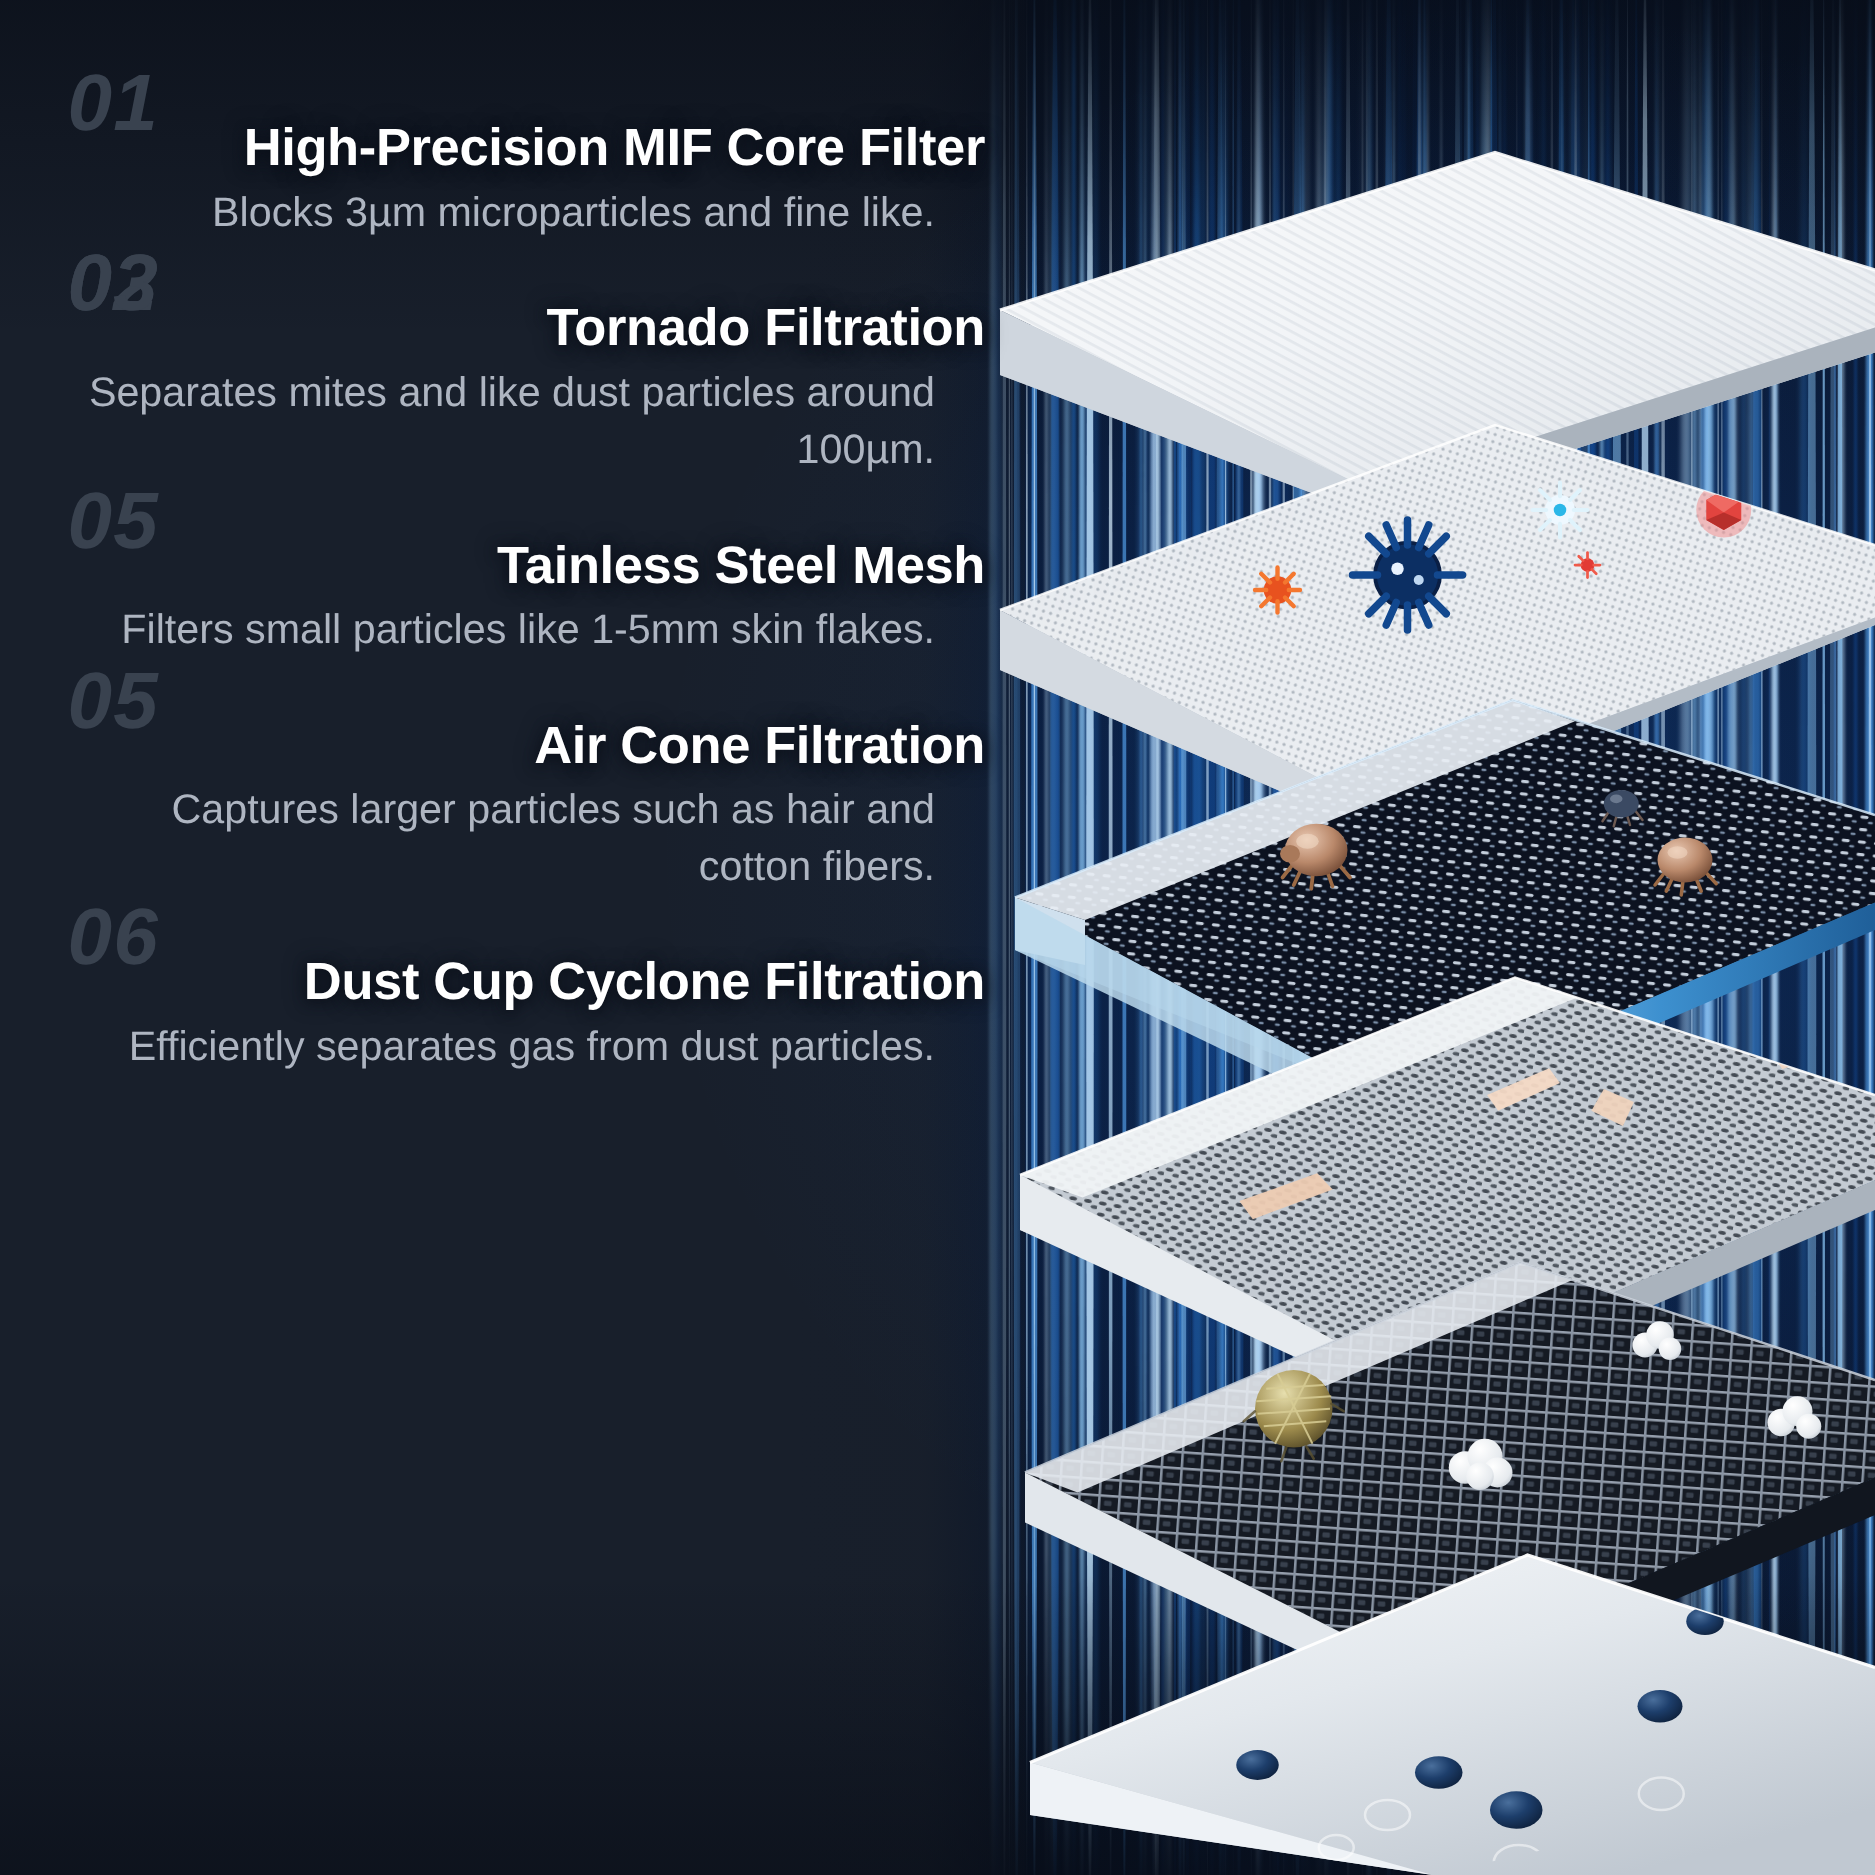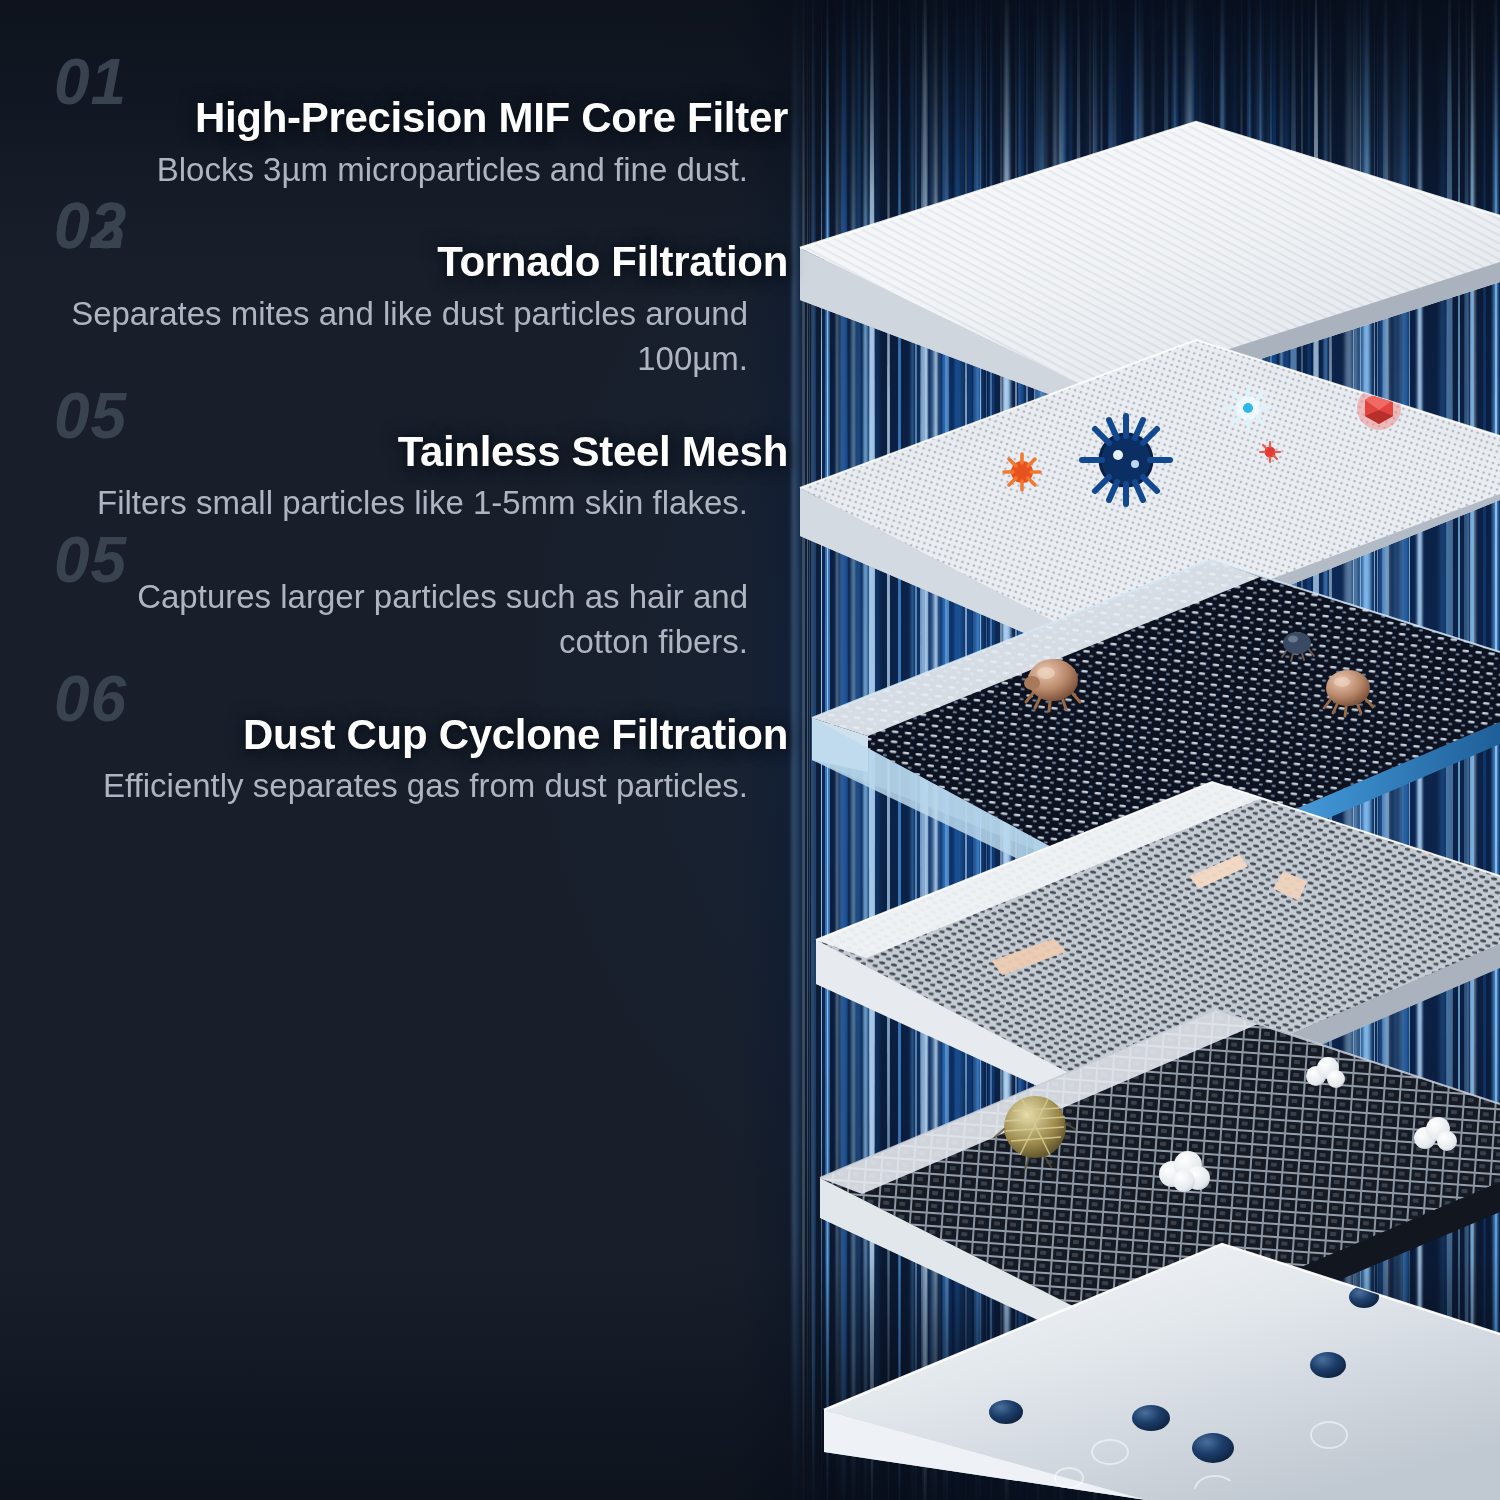--- a/index.html
+++ b/index.html
@@ -669,41 +669,42 @@
     </svg>
   </div>
 
   <div class="vignette"></div>
 
   <div class="text-col">
 
     <div class="step" style="margin-bottom:48px;">
       <div class="step-num">01</div>
       <h2 class="step-title">High-Precision MIF Core Filter</h2>
-      <p class="step-desc">Blocks 3µm microparticles and fine dust.</p>
+      <p class="step-desc">Blocks 3µm microparticles and fine like.</p>
     </div>
 
     <div class="step" style="margin-bottom:48px;">
       <div class="step-num">02</div>
     </div>
 
     <div class="step" style="margin-bottom:48px;">
       <div class="step-num">03</div>
       <h2 class="step-title">Tornado Filtration</h2>
       <p class="step-desc">Separates mites and like dust particles around 100µm.</p>
     </div>
 
     <div class="step" style="margin-bottom:48px;">
       <div class="step-num">05</div>
       <h2 class="step-title">Tainless Steel Mesh</h2>
       <p class="step-desc">Filters small particles like 1-5mm skin flakes.</p>
     </div>
 
     <div class="step" style="margin-bottom:48px;">
       <div class="step-num">05</div>
+      <h2 class="step-title">Air Cone Filtration</h2>
       <p class="step-desc">Captures larger particles such as hair and cotton fibers.</p>
     </div>
 
     <div class="step" style="margin-bottom:0;">
       <div class="step-num">06</div>
       <h2 class="step-title">Dust Cup Cyclone Filtration</h2>
       <p class="step-desc">Efficiently separates gas from dust particles.</p>
     </div>
 
   </div>

